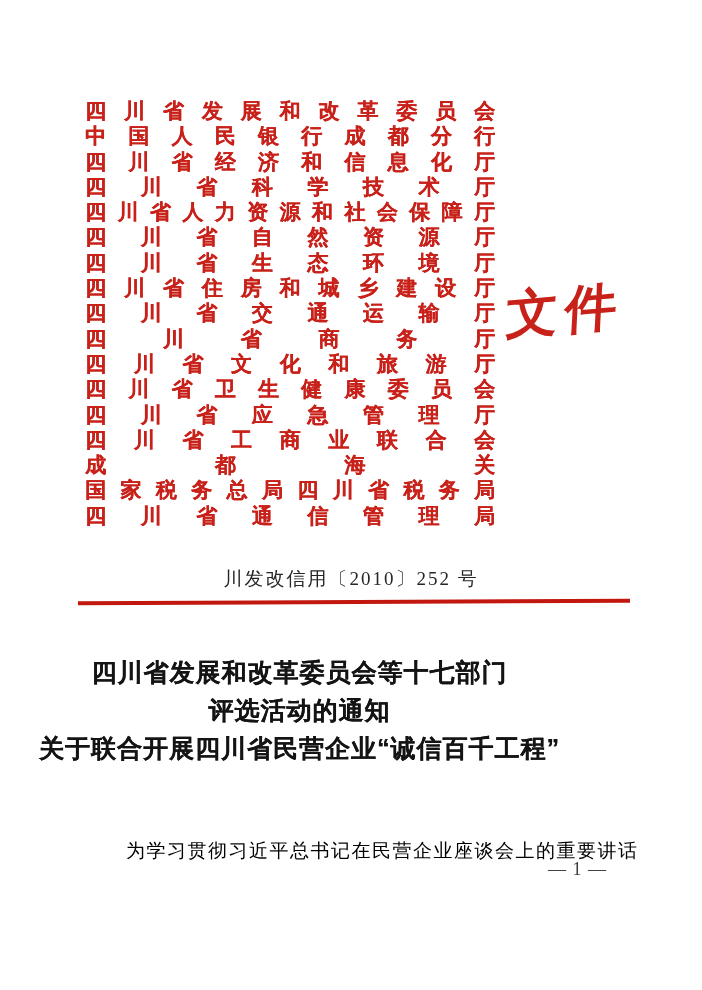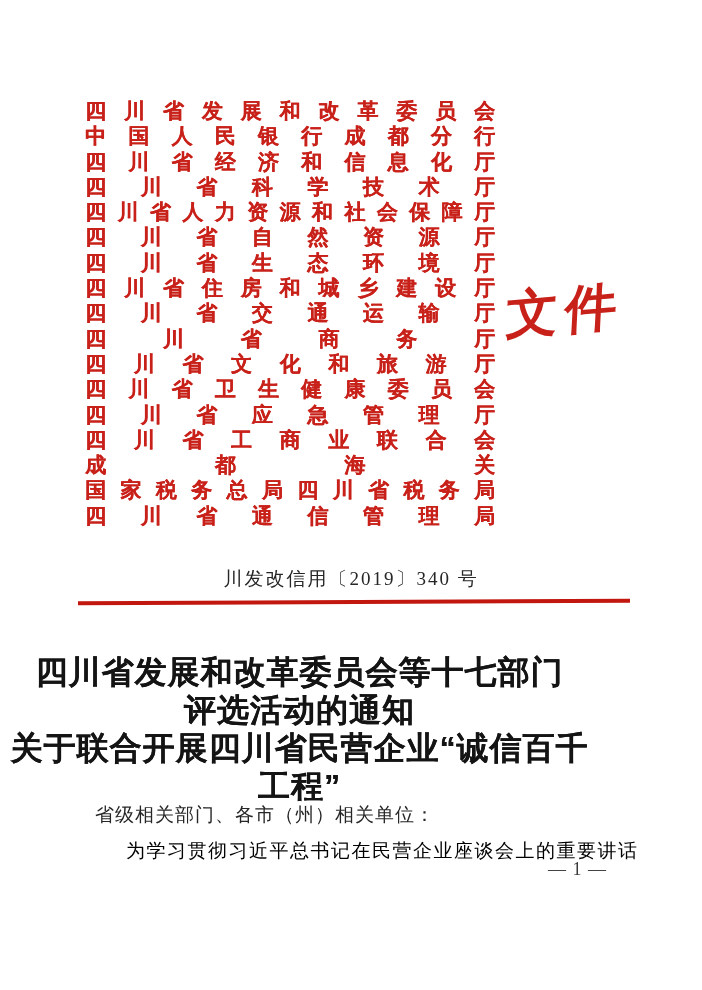--- a/index.html
+++ b/index.html
@@ -61,21 +61,21 @@
     height: 4px;
     background: #c2170f;
     transform: rotate(-0.25deg);
   }
   .title {
     position: absolute;
     left: 0;
     top: 653px;
     width: 599px;
     text-align: center;
-    font-size: 32px;
+    font-size: 25px;
     font-weight: bold;
     line-height: 38px;
     color: #141414;
     letter-spacing: 1px;
     font-family: "Liberation Sans", "DejaVu Sans", sans-serif;
     text-shadow: 0.3px 0 0 #141414;
   }
   .salutation {
     position: absolute;
     left: 95px;
@@ -294,29 +294,28 @@
         <span>通</span>
         <span>信</span>
         <span>管</span>
         <span>理</span>
         <span>局</span>
       </div>
     </div>
 
   <div class="stamp">文件</div>
 
-  <div class="doc-number">川发改信用〔2019〕340 号</div>
+  <div class="doc-number">川发改信用〔2010〕252 号</div>
 
   <div class="red-rule"></div>
 
   <div class="title">
     <div>四川省发展和改革委员会等十七部门</div>
     <div>评选活动的通知</div>
     <div>关于联合开展四川省民营企业“诚信百千工程”</div>
   </div>
 
-  <div class="salutation">省级相关部门、各市（州）相关单位：</div>
 
   <div class="body-line">为学习贯彻习近平总书记在民营企业座谈会上的重要讲话</div>
 
   <div class="page-number">— 1 —</div>
 
 </div>
 
 </body></html>

